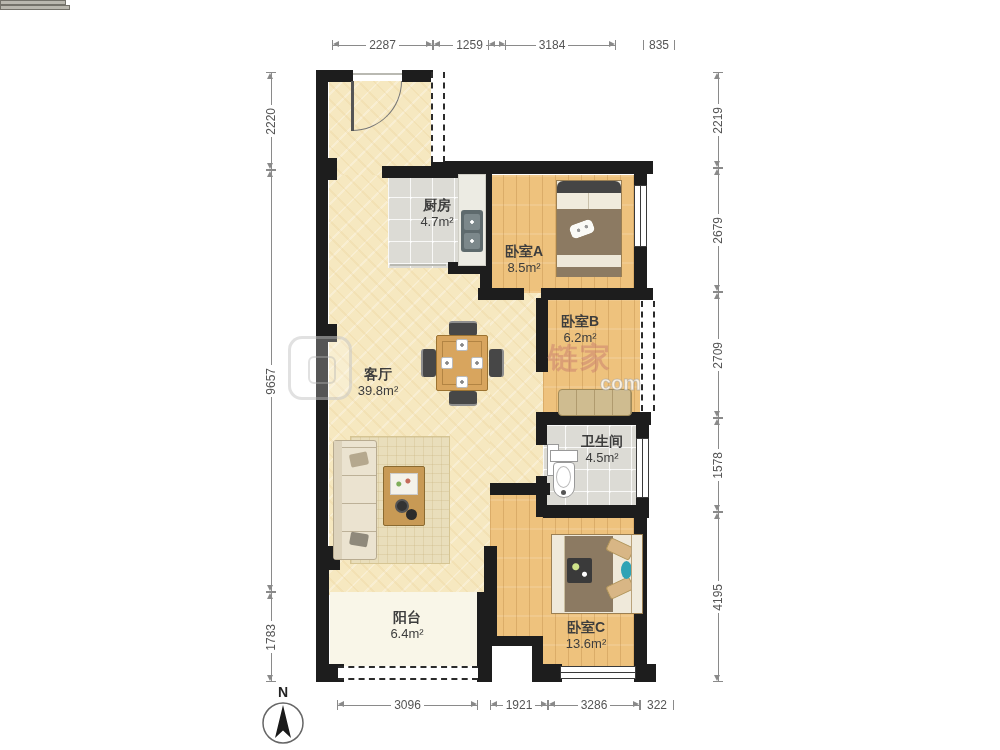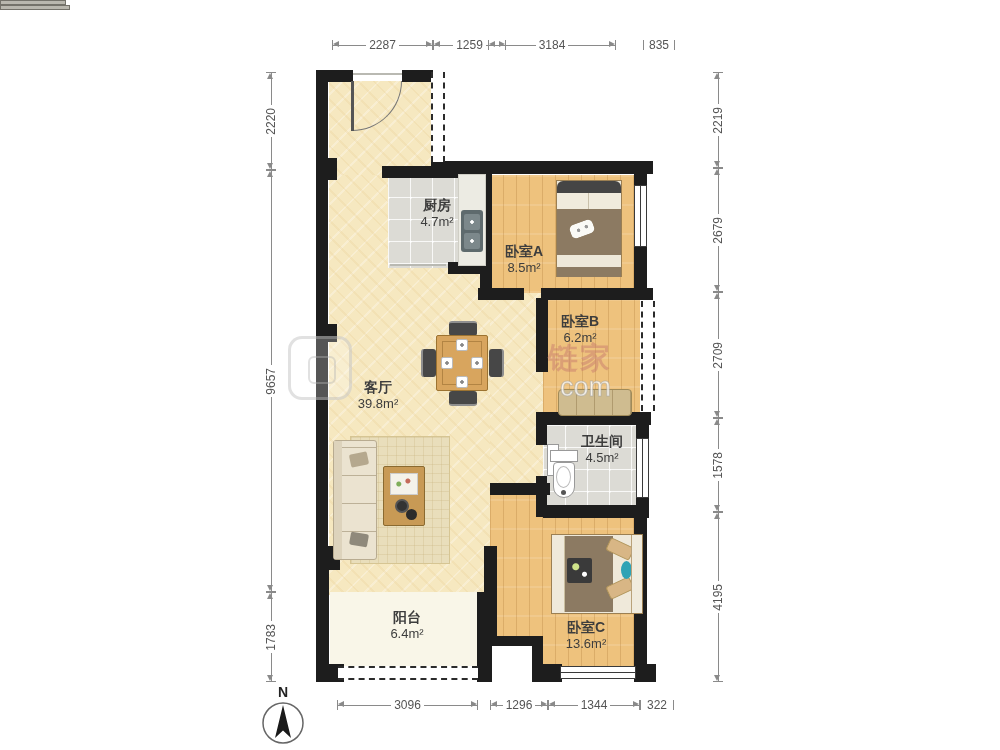--- a/index.html
+++ b/index.html
@@ -50,21 +50,21 @@
   
   .compass{text-align:center;}
   .nlbl{font-weight:700;font-size:14px;color:#222;line-height:16px;}
   
   .wm{pointer-events:none;white-space:nowrap;}
   .wm-big{font-size:76px;font-weight:700;letter-spacing:12px;color:rgba(255,255,255,.5);
     -webkit-text-stroke:2px rgba(172,172,172,.45);text-shadow:0 0 1px rgba(160,160,160,.25);}
   .wm-logo{border:3px solid rgba(180,180,180,.4);border-radius:14px;background:rgba(255,255,255,.25);}
   .wm-logo-inner{border:2px solid rgba(180,180,180,.4);border-radius:6px;}
   .wm-red{font-size:30px;font-weight:700;letter-spacing:2px;color:rgba(196,118,108,.45);}
-  .wm-com{font-size:27px;font-weight:400;color:rgba(255,255,255,.78);-webkit-text-stroke:1px rgba(160,160,160,.5);}
+  .wm-com{font-size:20px;font-weight:700;color:rgba(255,255,255,.78);margin-left:40px;-webkit-text-stroke:1px rgba(160,160,160,.5);}
 </style>
 </head>
 <body>
 
 <div class="canvas">
 
   <div class="floor floor-living" style="left:329px;top:81px;width:102px;height:97px"></div>
   <div class="floor floor-living" style="left:329px;top:175px;width:163px;height:420px"></div>
   <div class="floor floor-living" style="left:490px;top:285px;width:57px;height:205px"></div>
   <div class="floor floor-tile" style="left:388px;top:175px;width:100px;height:93px"></div>
@@ -185,21 +185,21 @@
     <span class="ar2">4.7m²</span>
   </div>
   <div class="room-label" style="left:524px;top:242px">
     <span class="nm">卧室A</span>
     <span class="ar2">8.5m²</span>
   </div>
   <div class="room-label" style="left:580px;top:312px">
     <span class="nm">卧室B</span>
     <span class="ar2">6.2m²</span>
   </div>
-  <div class="room-label" style="left:378px;top:378px">
+  <div class="room-label" style="left:378px;top:365px">
     <span class="nm">客厅</span>
     <span class="ar2">39.8m²</span>
   </div>
   <div class="room-label" style="left:602px;top:432px">
     <span class="nm">卫生间</span>
     <span class="ar2">4.5m²</span>
   </div>
   <div class="room-label" style="left:407px;top:608px">
     <span class="nm">阳台</span>
     <span class="ar2">6.4m²</span>
@@ -297,28 +297,28 @@
   <div class="dimh" style="left:337px;top:698px;width:141px">
     <span class="tick"></span>
       <span class="lnh al"></span>
       <span class="dlbl">3096</span>
       <span class="lnh ar"></span>
       <span class="tick"></span>
   </div>
   <div class="dimh" style="left:490px;top:698px;width:58px">
     <span class="tick"></span>
       <span class="lnh al"></span>
-      <span class="dlbl">1296</span>
+      <span class="dlbl">1921</span>
       <span class="lnh ar"></span>
       <span class="tick"></span>
   </div>
   <div class="dimh" style="left:548px;top:698px;width:92px">
     <span class="tick"></span>
       <span class="lnh al"></span>
-      <span class="dlbl">1344</span>
+      <span class="dlbl">3286</span>
       <span class="lnh ar"></span>
       <span class="tick"></span>
   </div>
   <div class="dimh noline" style="left:640px;top:698px;width:34px">
     <span class="tick"></span>
       <span class="dlbl">322</span>
       <span class="tick"></span>
   </div>
 
   <div class="compass" style="left:260px;top:684px;width:46px">

